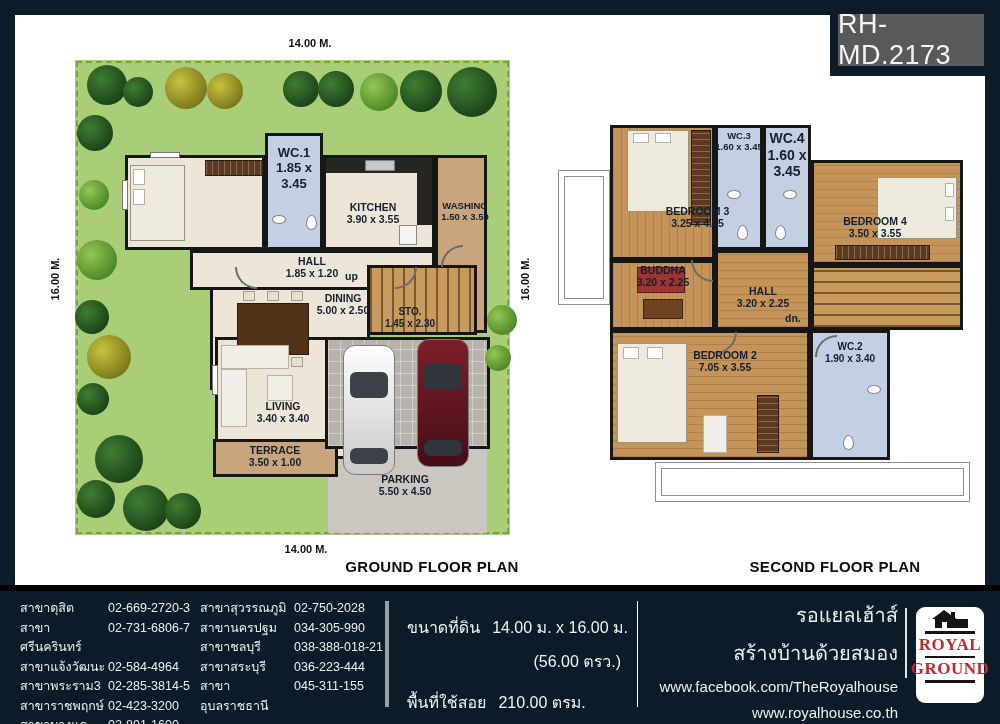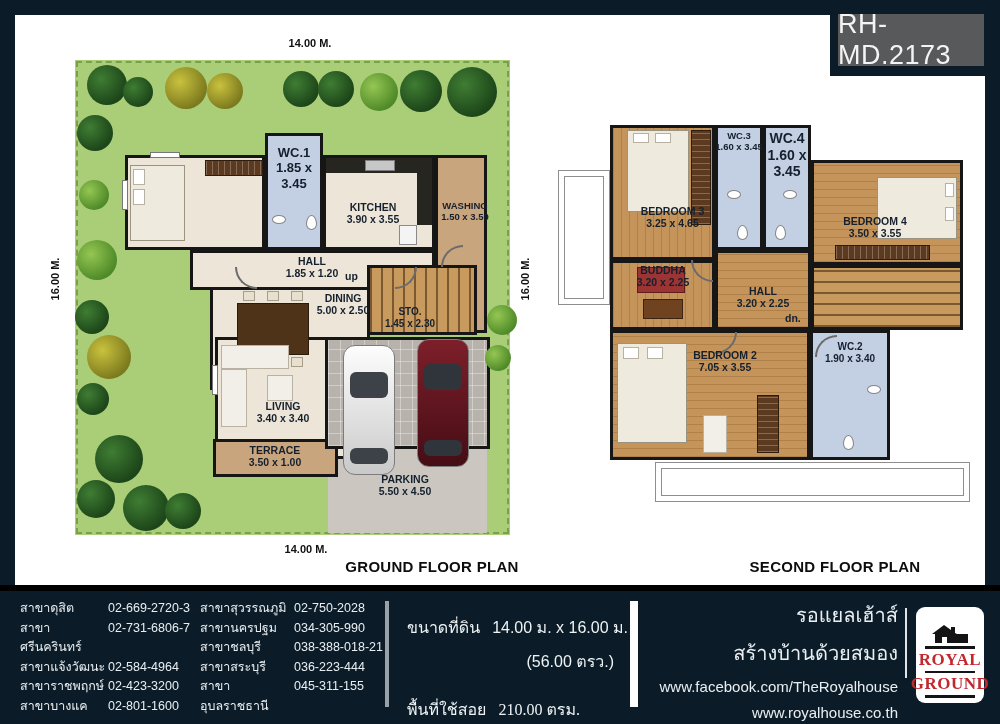--- a/index.html
+++ b/index.html
@@ -59,32 +59,32 @@
   .badge{position:absolute;left:838px;top:14px;width:146px;height:52px;background:#58595b;color:#f4f4f4;
          font-size:27px;display:flex;align-items:center;justify-content:center;letter-spacing:.5px;z-index:9;}
 
   
   .footer{position:absolute;left:0;top:585px;width:1000px;height:139px;background:#0b1c28;border-top:6px solid #000;color:#e9eef2;z-index:8;}
   .branches{position:absolute;top:8px;font-size:12.5px;line-height:19.5px;}
   .branches .row{display:flex;}
   .b1{left:20px;} .b1 .bn{width:88px;} 
   .b2{left:200px;} .b2 .bn{width:94px;}
   .bp{white-space:nowrap;}
-  .spec{position:absolute;left:385px;top:10px;width:253px;height:106px;border-left:4px solid #98a1a8;border-right:8px solid #ffffff;
+  .spec{position:absolute;left:385px;top:10px;width:253px;height:106px;border-left:4px solid #98a1a8;border-right:1px solid #ffffff;
         padding:14px 10px 0 18px;font-size:16px;color:#eef3f5;}
   .spec .l1,.spec .l3{display:flex;gap:12px;white-space:nowrap;}
   .spec .l2{text-align:right;margin:9px 6px 0 0;}
-  .spec .l3{margin-top:23px;font-family:Liberation Serif, serif;}
+  .spec .l3{margin-top:16px;}
   .brand{position:absolute;right:102px;top:8px;width:280px;text-align:right;}
   .brand .th1{font-size:20px;}
   .brand .th2{font-size:20px;margin-top:6px;}
   .brand .url{font-size:15px;margin-top:9px;}
   .vsep{position:absolute;left:905px;top:17px;width:2px;height:70px;background:#dfe5e8;}
   .logo{position:absolute;left:916px;top:16px;width:68px;height:96px;background:#fff;border-radius:9px;
-        display:flex;flex-direction:column;align-items:center;padding-top:17px;}
+        display:flex;flex-direction:column;align-items:center;padding-top:2px;}
   .logo .bar{width:50px;height:3px;background:#141414;margin:2px 0;}
   .logo .word{font-family:"Liberation Serif",serif;font-weight:bold;font-size:17px;color:#c2272d;letter-spacing:.5px;line-height:1.05;}
 </style>
 </head>
 <body>
 
 <div class="stage">
   <div class="content">
 
     <div class="lot"></div>
@@ -234,21 +234,21 @@
     <div class="pillow" style="left:608px;top:332px;width:16px;height:12px;"></div>
     <div class="pillow" style="left:632px;top:332px;width:16px;height:12px;"></div>
     <div class="closet v" style="left:742px;top:380px;width:22px;height:58px;"></div>
     <div class="sofa" style="left:688px;top:400px;width:24px;height:38px;"></div>
     <div class="toilet" style="left:828px;top:420px;"></div>
     <div class="basin" style="left:852px;top:370px;"></div>
     <div class="arc" style="left:700px;top:317px;transform:scaleX(-1);"></div>
     <div class="arc" style="left:676px;top:245px;"></div>
     <div class="arc" style="left:800px;top:320px;transform:rotate(90deg);"></div>
 
-    <div class="rlabel" style="left:595px;top:190px;width:105px;padding-left:20px;">
+    <div class="rlabel" style="left:620px;top:190px;width:105px;padding-left:20px;">
       <span class="nm">BEDROOM 3</span>
       <span class="dm">3.25 x 4.65</span>
     </div>
     <div class="rlabel" style="left:698px;top:115px;width:52px;font-size:9.5px;">
       <span class="nm">WC.3</span>
       <span class="dm">1.60 x 3.45</span>
     </div>
     <div class="rlabel" style="left:746px;top:115px;width:52px;font-size:14px;">
       <span class="nm">WC.4</span>
       <span class="dm">1.60 x 3.45</span>
@@ -286,20 +286,24 @@
           <span class="bn">สาขาดุสิต</span>
           <span class="bp">02-669-2720-3</span>
         </div>
       <div class="row">
           <span class="bn">สาขาศรีนครินทร์</span>
           <span class="bp">02-731-6806-7</span>
         </div>
       <div class="row">
           <span class="bn">สาขาแจ้งวัฒนะ</span>
           <span class="bp">02-584-4964</span>
+        </div>
+      <div class="row">
+          <span class="bn">สาขาพระราม3</span>
+          <span class="bp">02-285-3814-5</span>
         </div>
       <div class="row">
           <span class="bn">สาขาราชพฤกษ์</span>
           <span class="bp">02-423-3200</span>
         </div>
       <div class="row">
           <span class="bn">สาขาบางแค</span>
           <span class="bp">02-801-1600</span>
         </div>
     </div>

